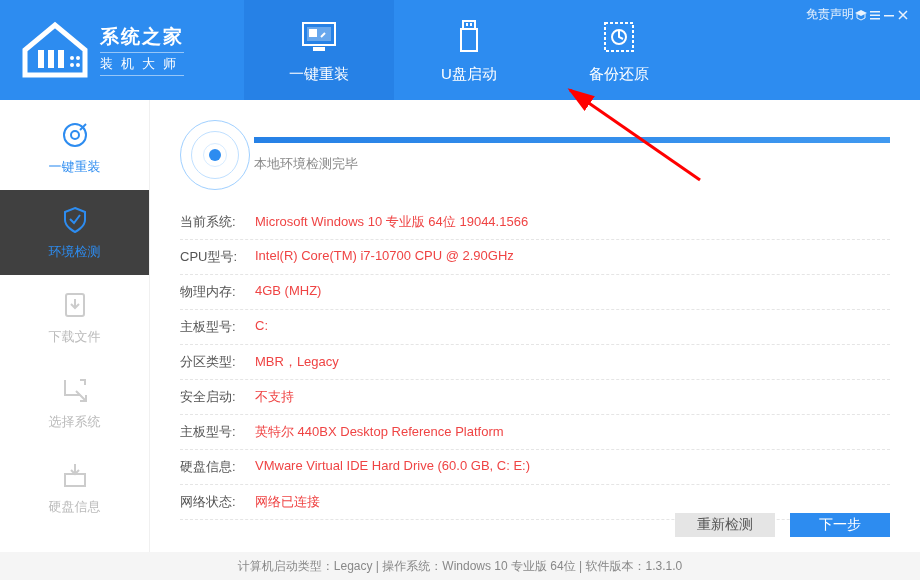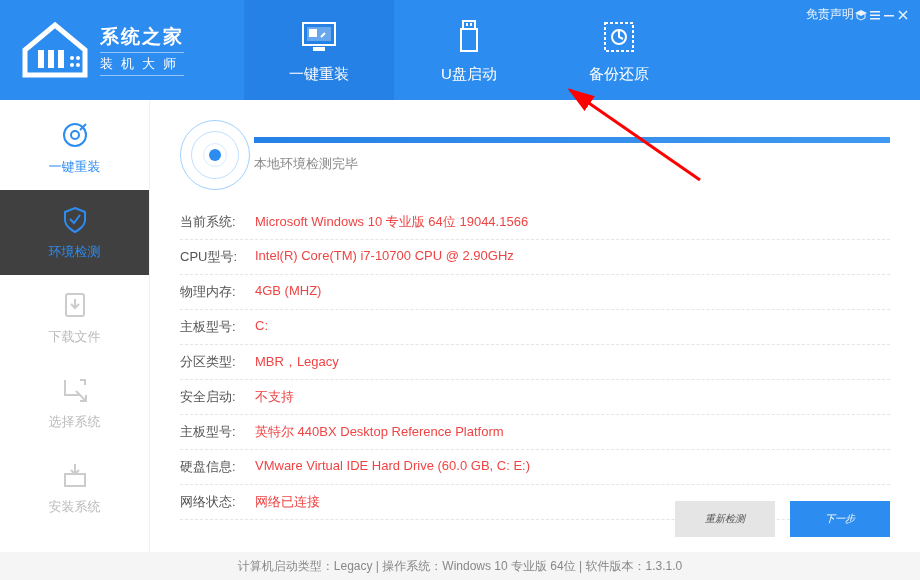--- a/index.html
+++ b/index.html
@@ -38,21 +38,21 @@
 .progress-area { flex: 1; }
 .progress-bar { height: 6px; background: linear-gradient(90deg, #2681e6, #4099f0); width: 100%; }
 .progress-label { color: #888; font-size: 13px; margin-top: 12px; }
 
 .info-list { margin-top: 15px; }
 .info-row { display: flex; padding: 8px 0; border-bottom: 1px dashed #e5e5e5; font-size: 13px; }
 .info-label { width: 75px; color: #555; }
 .info-value { color: #ef4444; flex: 1; }
 
 .actions { position: absolute; bottom: 15px; right: 30px; display: flex; gap: 15px; }
-.btn { width: 100px; height: 36px; border: none; font-size: 10px; cursor: pointer; font-style: italic; }
+.btn { width: 100px; height: 24px; border: none; font-size: 14px; cursor: pointer; }
 .btn-gray { background: #e5e5e5; color: #555; }
 .btn-blue { background: #2d8cf0; color: #fff; }
 
 .footer { height: 28px; background: #f5f5f5; display: flex; align-items: center; justify-content: center; font-size: 12px; color: #888; }
 
 .arrow { position: absolute; top: 80px; left: 560px; pointer-events: none; }
 </style>
 </head>
 <body>
 
@@ -151,21 +151,21 @@
           <path d="M5 5 L5 20 L20 20 M20 5 L25 5 L25 10" fill="none" stroke="#ccc" stroke-width="2"></path>
           <path d="M16 16 L26 26 M26 20 L26 26 L20 26" fill="none" stroke="#ccc" stroke-width="2"></path>
         </svg>
       <span class="sidebar-label">选择系统</span>
     </div>
     <div class="sidebar-item">
       <svg class="sidebar-icon" viewBox="0 0 30 30">
           <rect x="5" y="14" width="20" height="12" fill="none" stroke="#ccc" stroke-width="2"></rect>
           <path d="M15 4 L15 14 M11 10 L15 14 L19 10" fill="none" stroke="#ccc" stroke-width="2"></path>
         </svg>
-      <span class="sidebar-label">安装系统</span>
+      <span class="sidebar-label">硬盘信息</span>
     </div>
   </div>
 
   <div class="main">
     <div class="scan-row">
       <div class="radar">
           <div class="radar-center"></div>
         </div>
       <div class="progress-area">
         <div class="progress-bar"></div>

